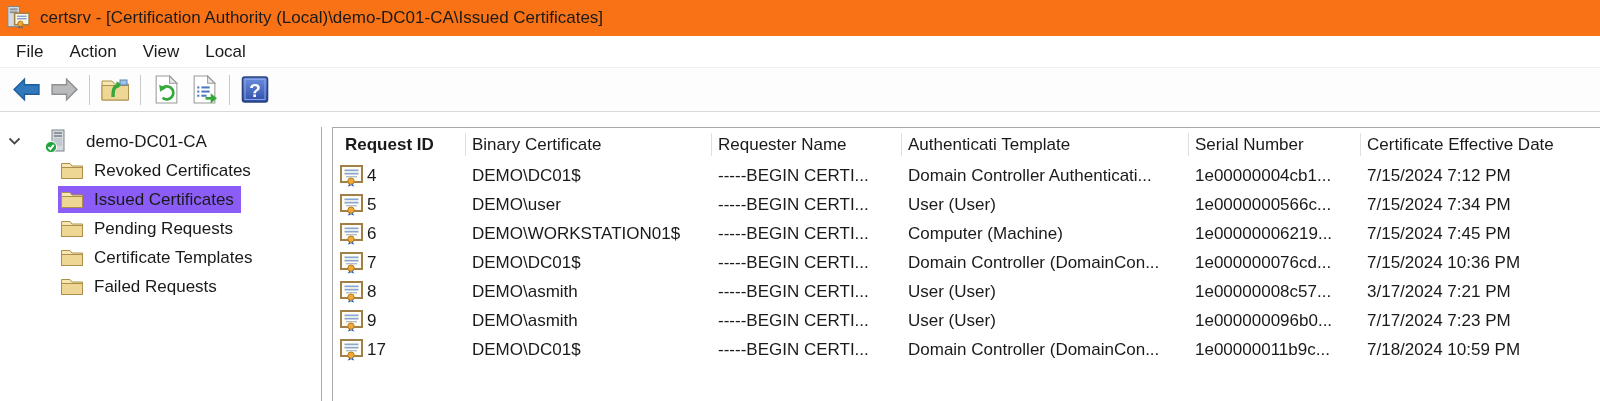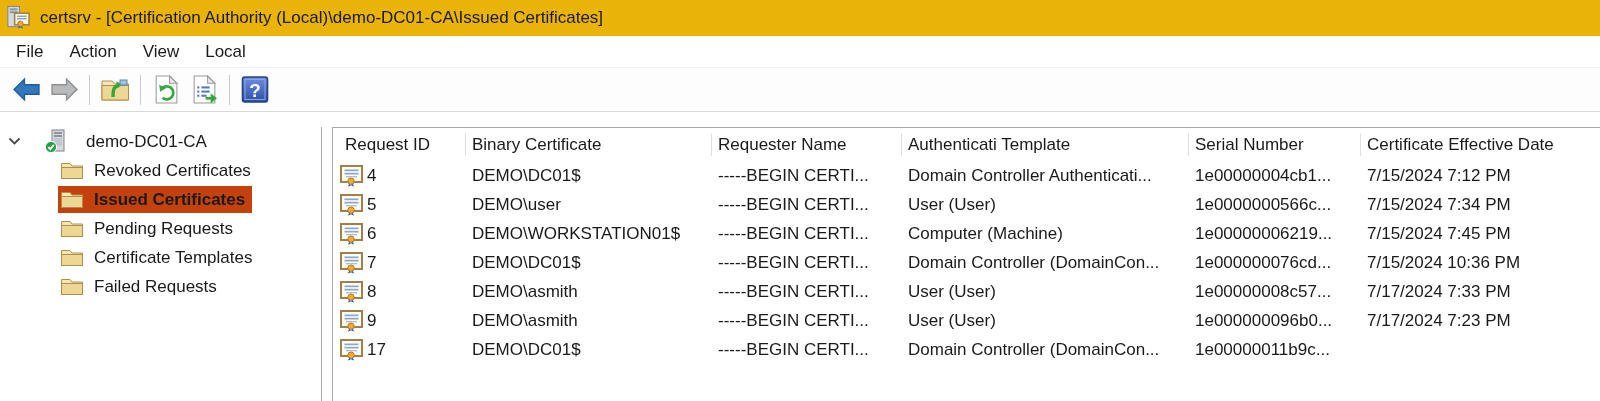--- a/index.html
+++ b/index.html
@@ -1,21 +1,21 @@
 <!DOCTYPE html>
 <html><head>
 <meta charset="utf-8">
 <style>
   * { margin:0; padding:0; box-sizing:border-box; }
   html,body { width:1600px; height:401px; overflow:hidden; background:#fff;
     font-family:"Liberation Sans", sans-serif; color:#1a1a1a; }
 
   
   .titlebar { position:absolute; top:0; left:0; right:0; height:36px;
-    display:flex; align-items:center; padding-left:5px; background:#eab308; }
+    display:flex; align-items:center; padding-left:5px; background:#f97316; }
   .titlebar .title-text { font-size:17px; margin-left:9px; white-space:nowrap; }
 
   
   .menubar { position:absolute; top:36px; left:0; right:0; height:31px;
     display:flex; align-items:center; background:#fff; }
   .menu-item { font-size:17px; padding:4px 13px; cursor:default; }
   .menu-item:first-child { margin-left:3px; }
 
   
   .toolbar { position:absolute; top:67px; left:0; right:0; height:45px;
@@ -34,30 +34,30 @@
 
   .tree-row { height:29px; display:flex; align-items:center; font-size:17px; white-space:nowrap; }
   .tree-root { padding-left:18px; }
   .tree-root .icon { margin-right:8px; }
   .tree-ca { padding-left:8px;gap:8px; }
   .tree-ca .chev { width:16px; margin-right:12px; display:flex; align-items:center; }
   .tree-ca .icon { margin-right:10px; }
   .tree-child { padding-left:58px; }
   .tree-row-inner { display:flex; align-items:center; height:27px; padding:0 7px 0 0; }
   .tree-row-inner .icon { margin-right:10px; margin-left:2px; }
-  .tree-row-inner.selected { background:#c2410c;font-weight:bold; }
+  .tree-row-inner.selected { background:#8b5cf6; }
 
   .list-panel { position:absolute; left:332px; top:14px; right:0; bottom:0;
     border-left:1px solid #a9a9a9; border-top:1px solid #a9a9a9; background:#fff; overflow:hidden; }
 
   .grid-cols { display:grid; grid-template-columns:133px 246px 190px 287px 172px 1fr; }
   .list-header { height:33px; align-items:center; }
   .header-cell { position:relative; height:100%; display:flex; align-items:center;
     font-size:17px; padding-left:6px; white-space:nowrap; overflow:hidden; }
-  .header-cell:first-child { padding-left:12px; }
+  .header-cell:first-child { padding-left:12px;font-weight:bold; }
   .header-cell:not(:last-child)::after { content:''; position:absolute; right:0; top:5px; bottom:5px;
     width:1px; background:#e0e0e0; }
 
   .list-row { height:29px; align-items:center; font-size:17px; }
   .cell { padding-left:6px; white-space:nowrap; overflow:hidden; }
   .cell-id { display:flex; align-items:center; padding-left:7px; }
   .cell-id .icon { margin-right:4px; display:flex; }
 
   .icon { display:inline-flex; align-items:center; justify-content:center; }
 </style>
@@ -361,21 +361,21 @@
           <path d="M9.6 18.6 l-1.9 2.8 l3.1 -0.7 z" fill="#2f62b8"></path>
           <path d="M12.4 18.6 l1.9 2.8 l-3.1 -0.7 z" fill="#2f62b8"></path>
         </svg>
       </span>
       <span>8</span>
     </div>
     <div class="cell">DEMO\asmith</div>
     <div class="cell">-----BEGIN CERTI...</div>
     <div class="cell">User (User)</div>
     <div class="cell">1e00000008c57...</div>
-    <div class="cell">7/17/2024 7:33 PM</div>
+    <div class="cell">3/17/2024 7:21 PM</div>
   </div>
 
   <div class="list-row grid-cols">
     <div class="cell cell-id">
       <span class="icon">
         <svg width="23" height="22" viewBox="0 0 23 22">
           <rect x="1" y="1" width="21" height="16" fill="#fffdf4" stroke="#a08048" stroke-width="2"></rect>
           <rect x="4.5" y="4.5" width="14" height="1.7" fill="#88a6cf"></rect>
           <rect x="4.5" y="7.8" width="14" height="1.7" fill="#88a6cf"></rect>
           <rect x="6" y="11" width="11" height="1.4" fill="#aebecd"></rect>
@@ -405,16 +405,17 @@
           <path d="M9.6 18.6 l-1.9 2.8 l3.1 -0.7 z" fill="#2f62b8"></path>
           <path d="M12.4 18.6 l1.9 2.8 l-3.1 -0.7 z" fill="#2f62b8"></path>
         </svg>
       </span>
       <span>17</span>
     </div>
     <div class="cell">DEMO\DC01$</div>
     <div class="cell">-----BEGIN CERTI...</div>
     <div class="cell">Domain Controller (DomainCon...</div>
     <div class="cell">1e00000011b9c...</div>
+    <div class="cell">7/18/2024 10:59 PM</div>
   </div>
 </div>
   </div>
 </div>
 
 </body></html>

